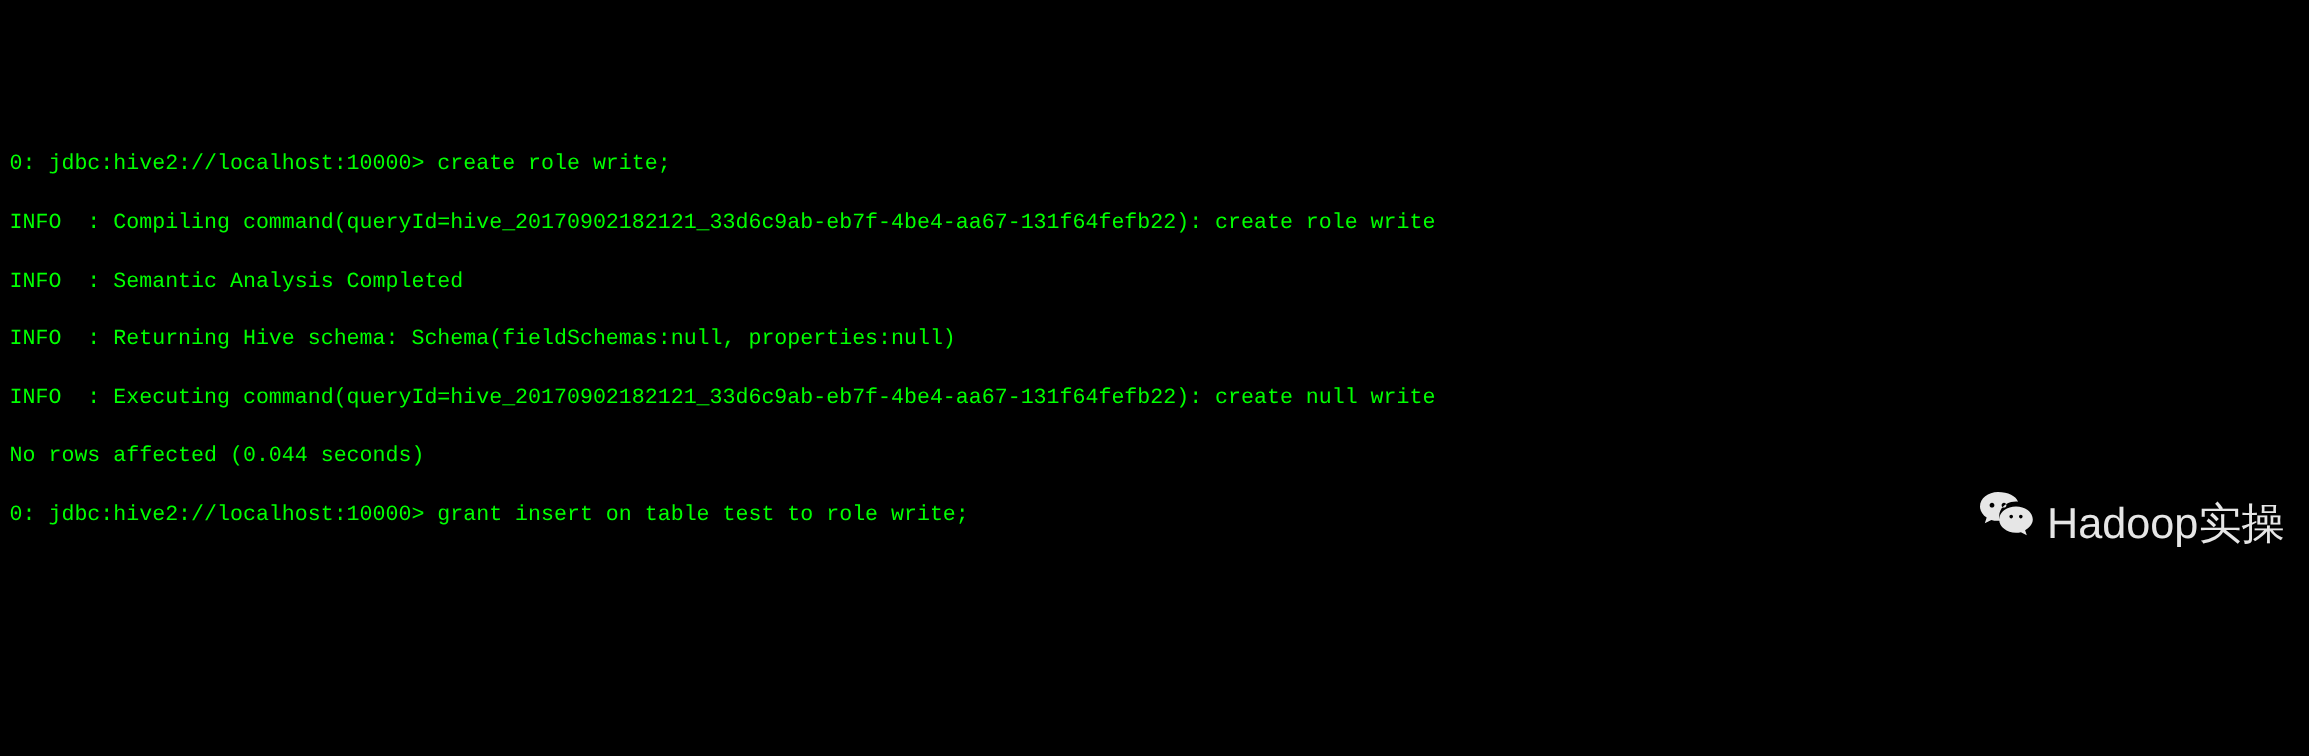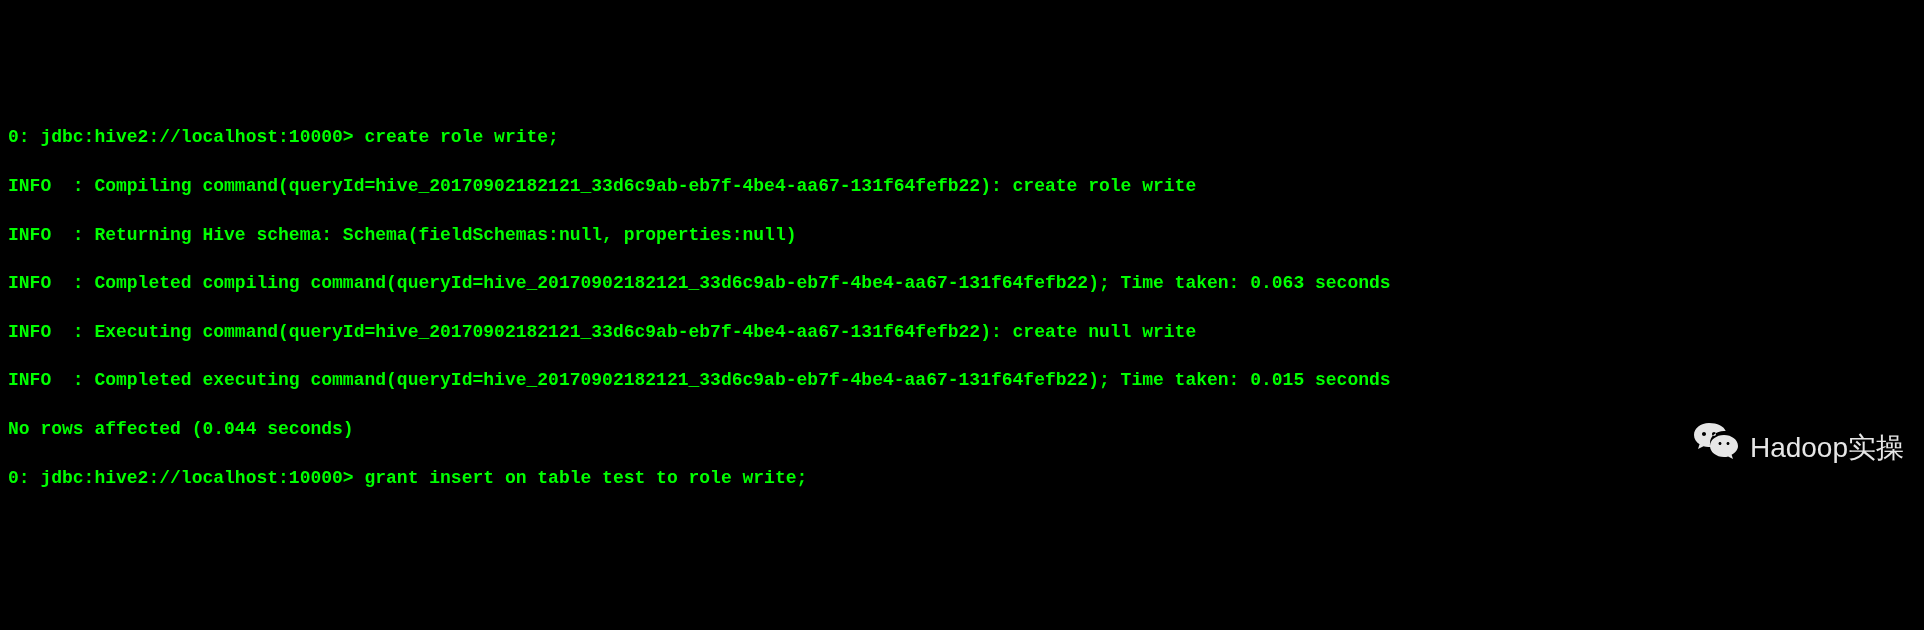--- a/index.html
+++ b/index.html
@@ -15,52 +15,50 @@
       line-height: 1.35;
       padding: 4px 8px;
       white-space: pre;
       width: 1924px;
       height: 630px;
       overflow: hidden;
       position: relative;
     }
     .terminal-line {
       display: block;
-      font-weight: bold;
     }
     .watermark {
       position: absolute;
       right: 20px;
       bottom: 115px;
       display: flex;
       align-items: center;
       color: rgba(255, 255, 255, 0.9);
       font-family: Arial, "Microsoft YaHei", sans-serif;
-      font-size: 28px;
+      font-size: 36px;
       gap: 10px;
       pointer-events: none;
     }
     .watermark svg {
       width: 48px;
       height: 48px;
       fill: rgba(255, 255, 255, 0.9);
     }
   </style>
 </head>
 <body>
 
 
 
 <div>
 <span class="terminal-line">0: jdbc:hive2://localhost:10000&gt; create role write;</span>
 <span class="terminal-line">INFO  : Compiling command(queryId=hive_20170902182121_33d6c9ab-eb7f-4be4-aa67-131f64fefb22): create role write</span>
+<span class="terminal-line">INFO  : Semantic Analysis Completed</span>
 <span class="terminal-line">INFO  : Returning Hive schema: Schema(fieldSchemas:null, properties:null)</span>
-<span class="terminal-line">INFO  : Completed compiling command(queryId=hive_20170902182121_33d6c9ab-eb7f-4be4-aa67-131f64fefb22); Time taken: 0.063 seconds</span>
 <span class="terminal-line">INFO  : Executing command(queryId=hive_20170902182121_33d6c9ab-eb7f-4be4-aa67-131f64fefb22): create null write</span>
-<span class="terminal-line">INFO  : Completed executing command(queryId=hive_20170902182121_33d6c9ab-eb7f-4be4-aa67-131f64fefb22); Time taken: 0.015 seconds</span>
 <span class="terminal-line">No rows affected (0.044 seconds)</span>
 <span class="terminal-line">0: jdbc:hive2://localhost:10000&gt; grant insert on table test to role write;</span>
 
 
 
 
 
 
 
 

